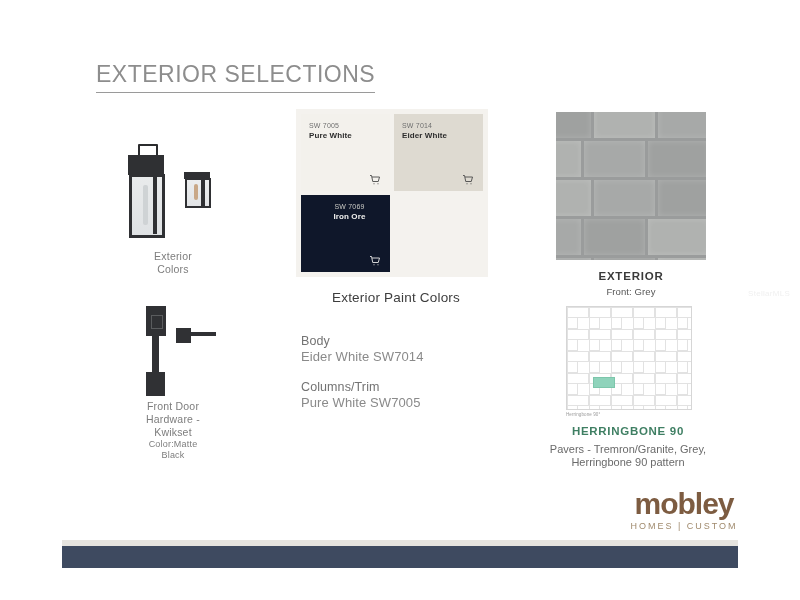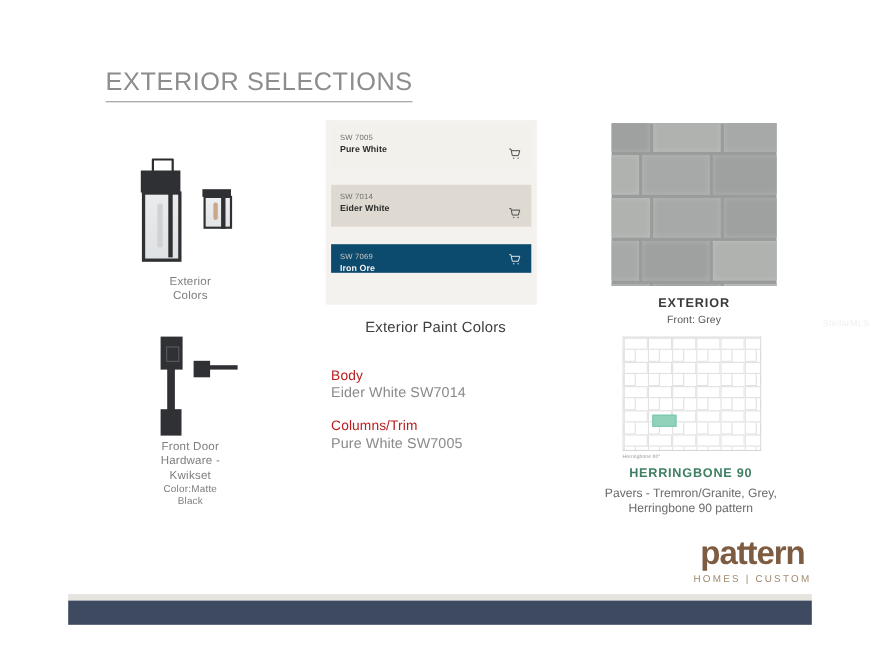--- a/index.html
+++ b/index.html
@@ -227,23 +227,23 @@
     width: 192px;
     height: 168px;
     background: #f4f2ee;
     padding: 5px;
     box-sizing: border-box;
   }
   .swatch-grid {
     width: 100%;
     height: 100%;
     display: grid;
-    grid-template-columns: 1fr;
+    grid-template-columns: 1fr 1fr;
     grid-template-rows: 1fr 1fr;
-    gap: 16px;
+    gap: 4px;
   }
   .swatch {
     position: relative;
     padding: 8px 0 0 8px;
     box-sizing: border-box;
   }
   .swatch-code {
     font-size: 7px;
     letter-spacing: 0.2px;
     color: #6f6f6f;
@@ -281,21 +281,21 @@
 
   .paint-list {
     position: absolute;
     left: 301px;
     top: 333px;
     width: 200px;
   }
   .paint-item { margin-bottom: 14px; }
   .paint-label {
     font-size: 12.5px;
-    color: #b91c1c;
+    color: #737373;
     line-height: 16px;
     letter-spacing: 0.1px;
   }
   .paint-value {
     font-size: 13px;
     color: #8a8a8a;
     line-height: 16px;
     letter-spacing: 0.1px;
   }
 
@@ -499,21 +499,21 @@
       <div class="swatch-name">Eider White</div>
       <span class="cart-icon">
         <svg viewBox="0 0 24 24" width="12" height="12" fill="none" stroke="currentColor" stroke-width="1.8">
           <path d="M2 3h3l2.5 12h11l2.5-9H6"></path>
           <circle cx="10" cy="19.5" r="1.2" fill="currentColor" stroke="none"></circle>
           <circle cx="18" cy="19.5" r="1.2" fill="currentColor" stroke="none"></circle>
         </svg>
       </span>
     </div>
 
-    <div class="swatch dark" id="sw2" style="background: #0c4a6e;">
+    <div class="swatch dark" id="sw2" style="background: #0f172a; text-align: center;">
       <div class="swatch-code">SW 7069</div>
       <div class="swatch-name">Iron Ore</div>
       <span class="cart-icon">
         <svg viewBox="0 0 24 24" width="12" height="12" fill="none" stroke="currentColor" stroke-width="1.8">
           <path d="M2 3h3l2.5 12h11l2.5-9H6"></path>
           <circle cx="10" cy="19.5" r="1.2" fill="currentColor" stroke="none"></circle>
           <circle cx="18" cy="19.5" r="1.2" fill="currentColor" stroke="none"></circle>
         </svg>
       </span>
     </div>
@@ -669,20 +669,20 @@
     </div>
   <div class="herring-caption">Herringbone 90°</div>
   <div class="herring-title" style="color: rgb(63, 127, 99);">HERRINGBONE 90</div>
   <div class="herring-sub">
     <div>Pavers - Tremron/Granite, Grey,</div>
     <div>Herringbone 90 pattern</div>
   </div>
 </div>
 
 <div class="logo-block">
-  <div class="logo-word" style="color: rgb(125, 92, 65);">pattern</div>
+  <div class="logo-word" style="color: rgb(125, 92, 65);">mobley</div>
   <div class="logo-sub">HOMES | CUSTOM</div>
 </div>
 
 <div class="watermark">StellarMLS</div>
 
 <div class="footer-light"></div>
 <div class="footer-bar" style="background: rgb(62, 74, 96);"></div>
 
 </body></html>

